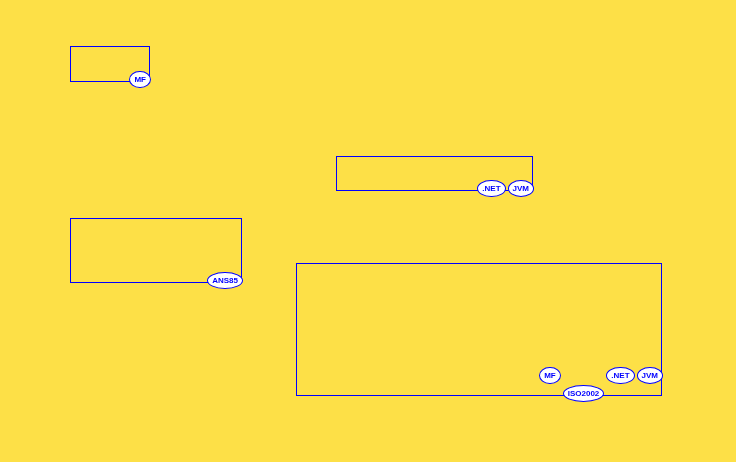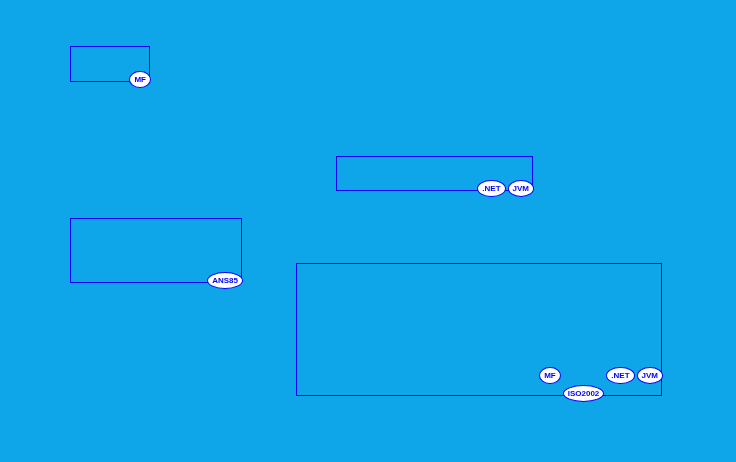--- a/index.html
+++ b/index.html
@@ -46,21 +46,21 @@
     font-weight: bold;
     line-height: 13px;
     height: 13px;
     padding: 1px 4px;
     text-align: center;
   }
 </style>
 </head>
 <body>
 
-<div id="canvas" style="background: #0ea5e9;">
+<div id="canvas" style="background: #fde047;">
     <div class="syntax-box" style="left: 70px; top: 46px; width: 80px; height: 36px; border-color: rgb(0, 0, 255);">
       <div class="badge-row">
         <span class="dialect-badge" style="background: rgb(255, 255, 255); border-color: rgb(0, 0, 255); color: rgb(0, 0, 255);">MF</span>
       </div>
     </div>
     <div class="syntax-box" style="left: 336px; top: 156px; width: 197px; height: 35px; border-color: rgb(0, 0, 255);">
       <div class="badge-row">
         <span class="dialect-badge" style="background: rgb(255, 255, 255); border-color: rgb(0, 0, 255); color: rgb(0, 0, 255);">.NET</span>
         <span class="dialect-badge" style="background: rgb(255, 255, 255); border-color: rgb(0, 0, 255); color: rgb(0, 0, 255);">JVM</span>
       </div>

